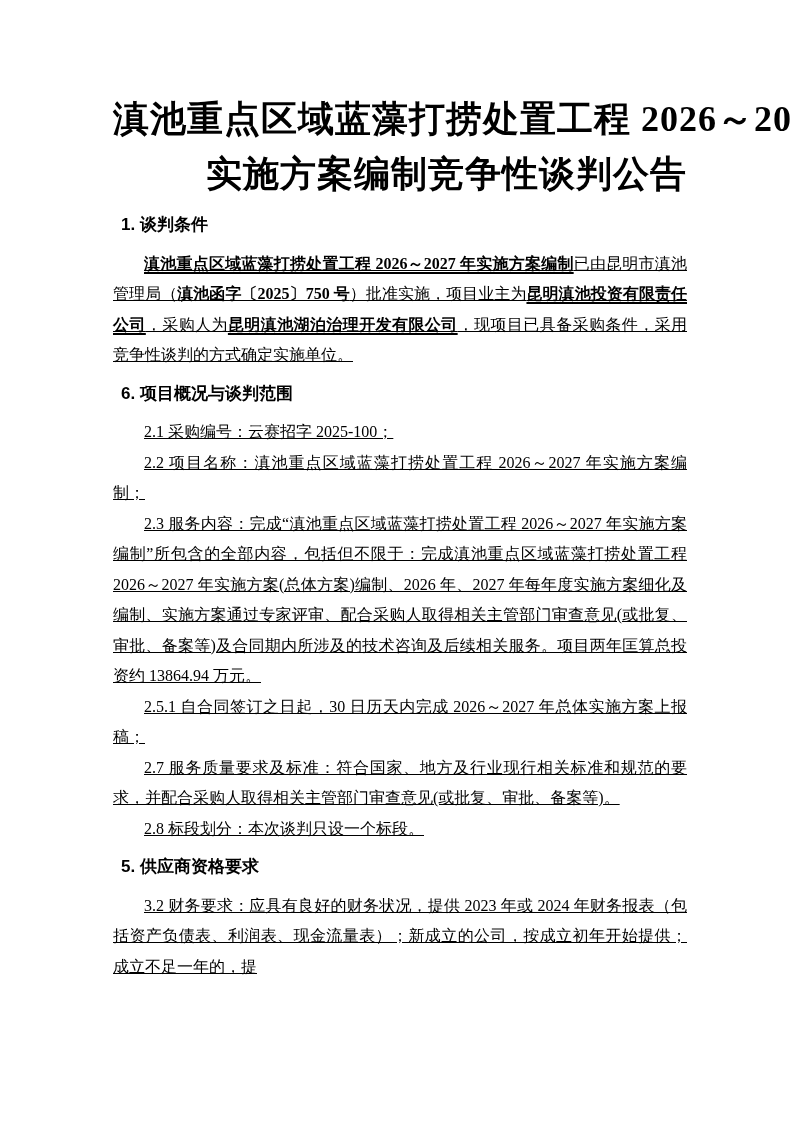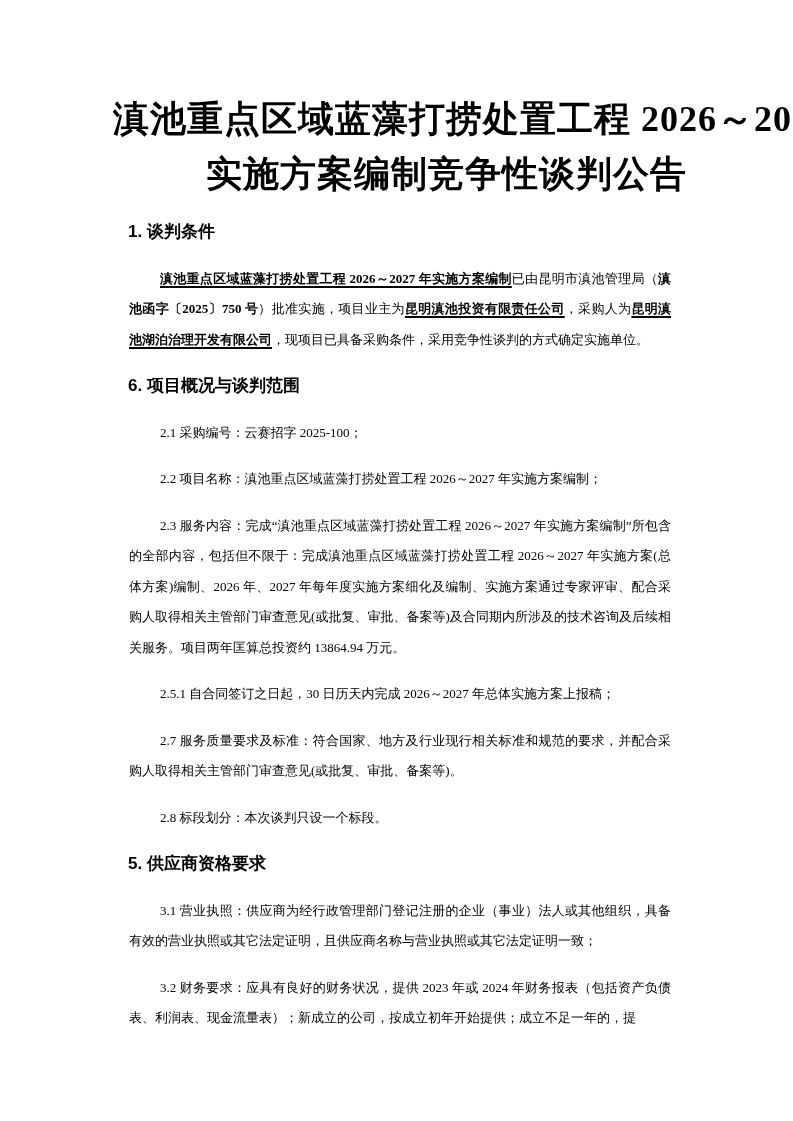--- a/index.html
+++ b/index.html
@@ -34,28 +34,29 @@
   }
   .doc-title .title-line {
     white-space: nowrap;
   }
   .section-heading {
     font-family: "Liberation Sans", sans-serif;
     font-weight: bold;
     font-size: 17px;
     line-height: 30.5px;
     text-align: left;
-    margin: 15px;
+    margin: 8px;
   }
   p.para {
-    margin: 16px;
-    font-size: 13px;
+    margin: 0;
+    font-size: 16px;
     line-height: 30.5px;
     text-align: justify;
     text-indent: 31px;
+    text-decoration: underline;
   }
   .b { font-weight: bold; }
   .u {
     text-decoration: underline;
     text-decoration-thickness: 1.6px;
     text-underline-offset: 3px;
   }
 </style>
 </head>
 <body>
@@ -70,17 +71,16 @@
         <div class="section-heading">1. 谈判条件</div>
         <p class="para"><span class="b u">滇池重点区域蓝藻打捞处置工程 2026～2027 年实施方案编制</span><span>已由昆明市滇池管理局（</span><span class="b">滇池函字〔2025〕750 号</span><span>）批准实施，项目业主为</span><span class="b u">昆明滇池投资有限责任公司</span><span>，采购人为</span><span class="b u">昆明滇池湖泊治理开发有限公司</span><span>，现项目已具备采购条件，采用竞争性谈判的方式确定实施单位。</span></p>
         <div class="section-heading">6. 项目概况与谈判范围</div>
         <p class="para"><span>2.1 采购编号：云赛招字 2025-100；</span></p>
         <p class="para"><span>2.2 项目名称：滇池重点区域蓝藻打捞处置工程 2026～2027 年实施方案编制；</span></p>
         <p class="para"><span>2.3 服务内容：完成“滇池重点区域蓝藻打捞处置工程 2026～2027 年实施方案编制”所包含的全部内容，包括但不限于：完成滇池重点区域蓝藻打捞处置工程 2026～2027 年实施方案(总体方案)编制、2026 年、2027 年每年度实施方案细化及编制、实施方案通过专家评审、配合采购人取得相关主管部门审查意见(或批复、审批、备案等)及合同期内所涉及的技术咨询及后续相关服务。项目两年匡算总投资约 13864.94 万元。</span></p>
         <p class="para"><span>2.5.1 自合同签订之日起，30 日历天内完成 2026～2027 年总体实施方案上报稿；</span></p>
         <p class="para"><span>2.7 服务质量要求及标准：符合国家、地方及行业现行相关标准和规范的要求，并配合采购人取得相关主管部门审查意见(或批复、审批、备案等)。</span></p>
         <p class="para"><span>2.8 标段划分：本次谈判只设一个标段。</span></p>
         <div class="section-heading">5. 供应商资格要求</div>
-        <p class="para"><span>3.1 营业执照：供应商为经行政管理部门登记注册的企业（事业）法人或其他组织，具备有效的营业执照或其它法定证明，且供应商名称与营业执照或其它法定证明一致；</span></p>
         <p class="para"><span>3.2 财务要求：应具有良好的财务状况，提供 2023 年或 2024 年财务报表（包括资产负债表、利润表、现金流量表）；新成立的公司，按成立初年开始提供；成立不足一年的，提</span></p>
       </div>
   </div>
 </div>
 
 </body></html>

